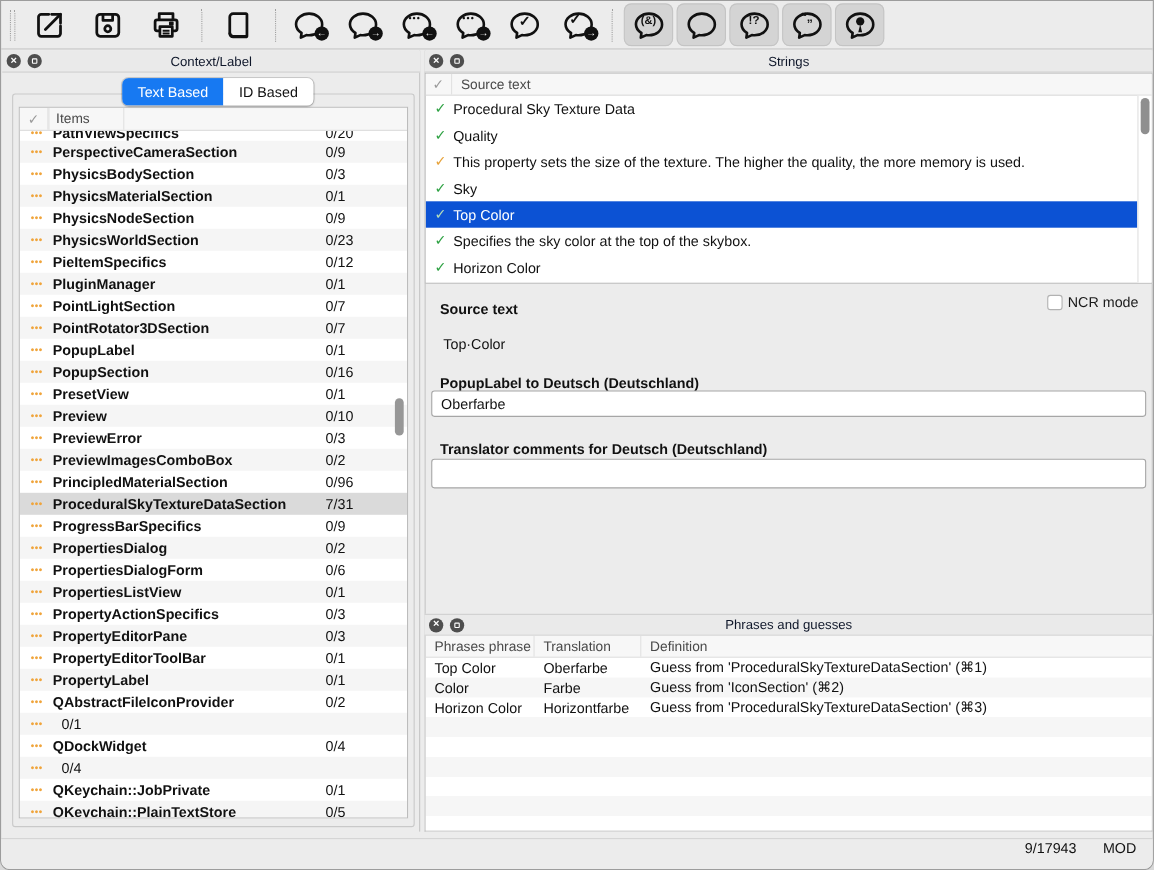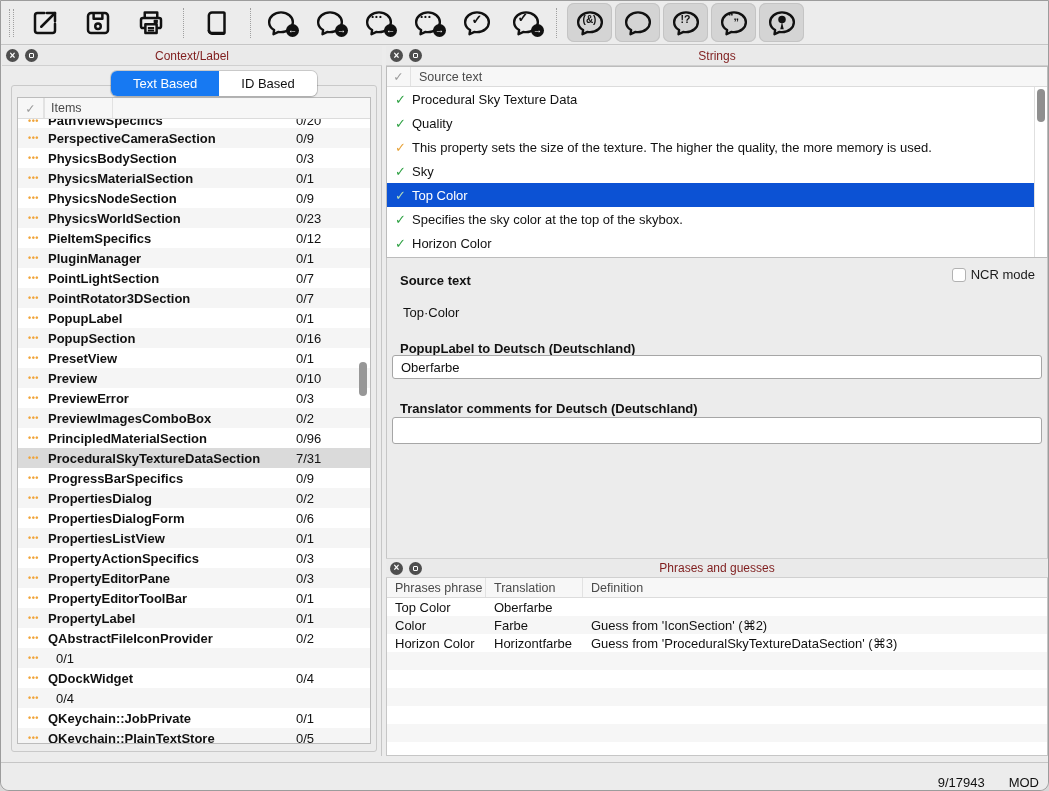--- a/index.html
+++ b/index.html
@@ -26,38 +26,38 @@
   .icmount svg.ov{position:absolute;left:0;top:0;width:30px;height:30px}
   .g{position:absolute;left:0;top:-1px;width:100%;height:26px;display:flex;align-items:center;justify-content:center;
      font-size:13px;font-weight:700;color:#111;line-height:1}
   .dots{position:absolute;top:5px;left:-2px;width:100%;text-align:center;font-size:8px;letter-spacing:1px;
         font-weight:700;color:#111;line-height:1}
   .badge{position:absolute;right:-3px;bottom:1px;width:13px;height:13px;border-radius:50%;background:#111;
          color:#fff;font-size:9px;font-weight:700;display:flex;align-items:center;justify-content:center;line-height:1}
 
   
   .dock-head{position:absolute;height:20px;background:#eaeaea;border-bottom:1px solid #d0d0d0;
-             display:flex;align-items:center;padding:0 4px;font-size:12px;color:#7f1d1d}
+             display:flex;align-items:center;padding:0 4px;font-size:12px;color:#0f172a}
   .head-left{left:1px;top:45px;width:380px}
   .head-right{left:385px;top:45px;width:662px}
   .head-phrases{left:385px;top:557px;width:662px;border-top:1px solid #d0d0d0}
   .dock-title{position:absolute;left:0;right:0;text-align:center;pointer-events:none}
   .dbtn{position:relative;width:13px;height:13px;border-radius:50%;background:#4e4e4e;margin-right:6px;
         display:flex;align-items:center;justify-content:center;z-index:2}
   .dbtn.close::after{content:"×";color:#fff;font-size:10px;font-weight:700;line-height:1}
   .dbtn.float .sq{width:5px;height:5px;border:1px solid #fff;border-radius:1px}
 
   .ldock-frame{position:absolute;left:1px;top:45px;width:380px;height:710px;border-right:1px solid #c6c6c6;pointer-events:none}
   .rcol-frame{position:absolute;left:385px;top:45px;width:662px;height:710px;border-left:1px solid #c6c6c6;
               border-right:1px solid #c6c6c6;pointer-events:none}
 
   
   .tabs{position:absolute;left:110px;top:70px;height:25px;display:flex;z-index:3;border-radius:6px;overflow:hidden;
         box-shadow:0 0 0 1px rgba(0,0,0,.14),0 1px 2px rgba(0,0,0,.18);font-size:13px}
-  .tab{padding:0 22px;display:flex;align-items:center;background:#fff;color:#111}
+  .tab{padding:0 14px;display:flex;align-items:center;background:#fff;color:#111}
   .tab.active{background:#1779f2;color:#fff}
   .pane{position:absolute;left:10px;top:84px;width:366px;height:667px;border:1px solid #c9c9c9;border-radius:3px}
   .ctable{position:absolute;left:16px;top:96px;width:354px;height:647px;background:#fff;border:1px solid #bcbcbc;overflow:hidden}
   .thead{height:21px;background:#f7f7f7;border-bottom:1px solid #dcdcdc;display:flex;align-items:center;
          font-size:12.5px;color:#4a4a4a}
   .th-check{width:26px;height:100%;display:flex;align-items:center;justify-content:center;color:#9a9a9a;
             border-right:1px solid #e2e2e2}
   .th-context{flex:1;height:100%;display:flex;align-items:center;padding-left:8px}
   .th-items{width:68px;height:100%;display:flex;align-items:center;padding-left:6px;border-left:1px solid #e2e2e2}
   .th-blank{width:14px;height:100%;border-left:1px solid #e2e2e2}
@@ -111,21 +111,21 @@
   .pc3{flex:1;padding-left:8px}
   .pthead .pc1,.pthead .pc2{border-right:1px solid #e2e2e2;height:100%;display:flex;align-items:center}
   .prows{position:absolute;left:0;right:0;top:20px;bottom:0;
          background:repeating-linear-gradient(to bottom,#fff 0 18px,#f6f6f6 18px 36px)}
   .prow{height:18px;display:flex;align-items:center;font-size:13px}
   .prow:nth-child(even){background:#f6f6f6}
   .prow span{white-space:nowrap;overflow:hidden}
 
   
   .status{position:absolute;left:0;right:0;bottom:0;height:28px;border-top:1px solid #c6c6c6;background:#ececec;
-          display:flex;align-items:flex-end;justify-content:flex-end;gap:24px;padding-right:9px;font-size:13px;
+          display:flex;align-items:flex-start;justify-content:flex-end;gap:24px;padding-right:15px;font-size:13px;
           border-radius:0 0 8px 8px}
 </style>
 </head>
 <body>
 
 <div class="win">
 
   <div class="toolbar">
     <div class="thandle"></div>
     <div class="tg tg-file">
@@ -534,20 +534,21 @@
     <div class="pthead">
       <span class="pc1">Phrases phrase</span>
       <span class="pc2">Translation</span>
       <span class="pc3">Definition</span>
     </div>
     <div class="prows">
 
     <div class="prow">
         <span class="pc1">Top Color</span>
         <span class="pc2">Oberfarbe</span>
+        <span class="pc3">Guess from 'ProceduralSkyTextureDataSection' (⌘1)</span>
       </div>
         <div class="prow">
         <span class="pc1">Color</span>
         <span class="pc2">Farbe</span>
         <span class="pc3">Guess from 'IconSection' (⌘2)</span>
       </div>
         <div class="prow">
         <span class="pc1">Horizon Color</span>
         <span class="pc2">Horizontfarbe</span>
         <span class="pc3">Guess from 'ProceduralSkyTextureDataSection' (⌘3)</span>

